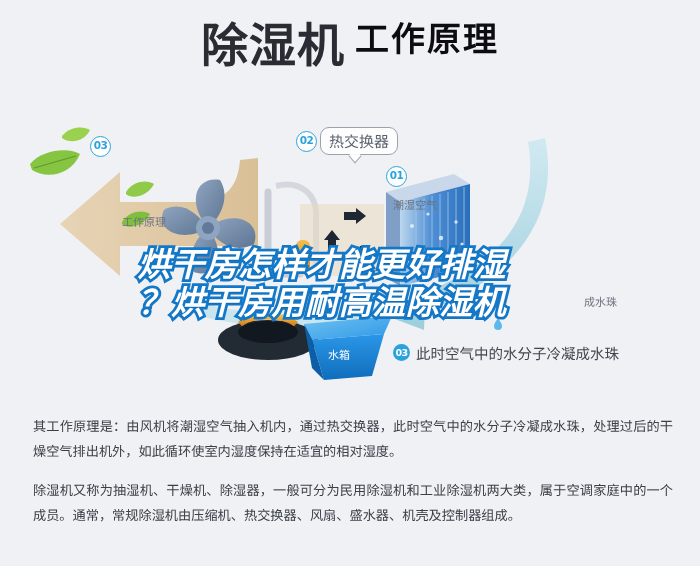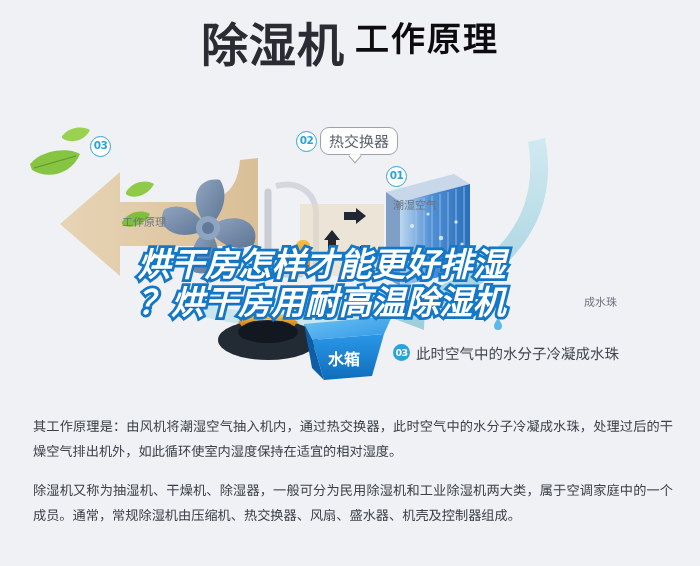--- a/index.html
+++ b/index.html
@@ -109,23 +109,23 @@
     width: 9px;
     height: 9px;
     background: rgba(255,255,255,0.9);
     border-right: 1.4px solid #9aa3ad;
     border-bottom: 1.4px solid #9aa3ad;
     transform: rotate(45deg) skew(4deg,4deg);
   }
 
   .tank-label {
     position: absolute;
-    font-size: 16px;
+    font-size: 11px;
     color: #ffffff;
-    font-weight: 700;
+    font-weight: 400;
     white-space: nowrap;
     font-family: "DejaVu Sans", "Liberation Sans", sans-serif;
   }
 
   .bottom-caption {
     position: absolute;
     left: 393px;
     top: 224px;
     display: flex;
     align-items: center;

